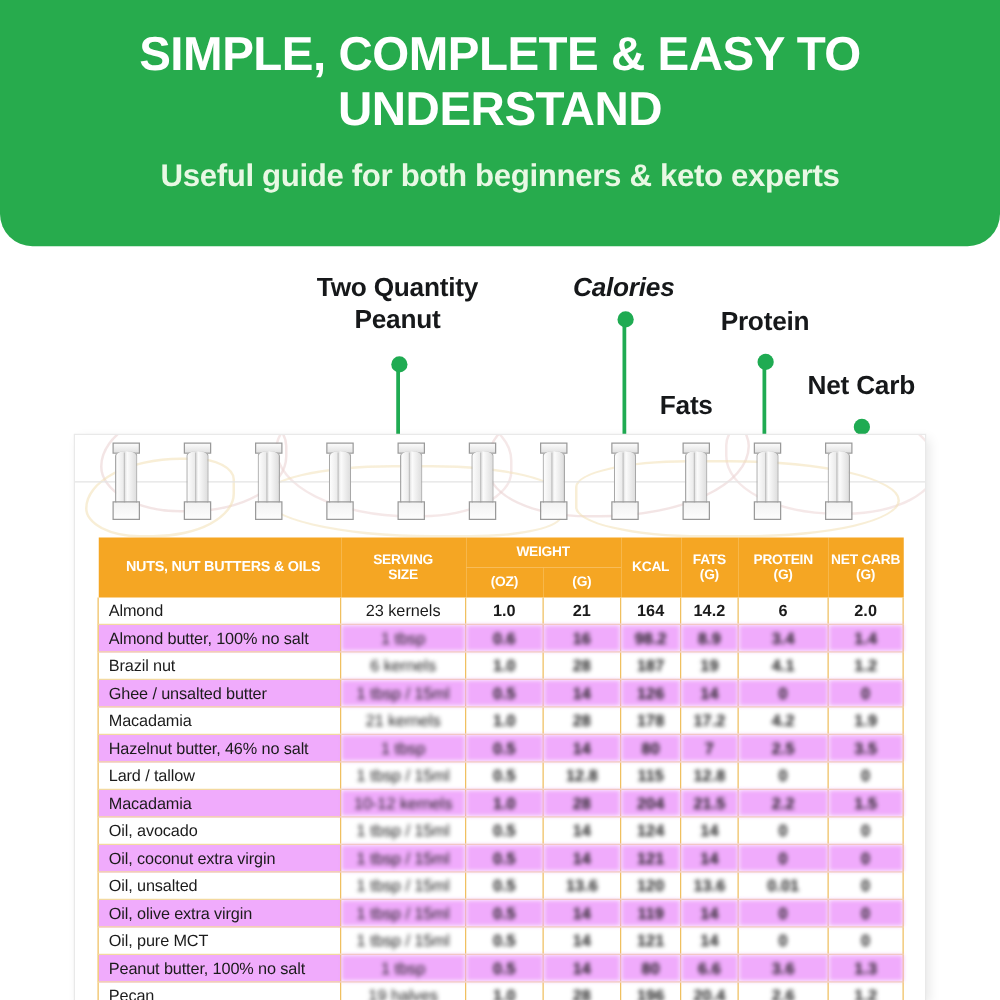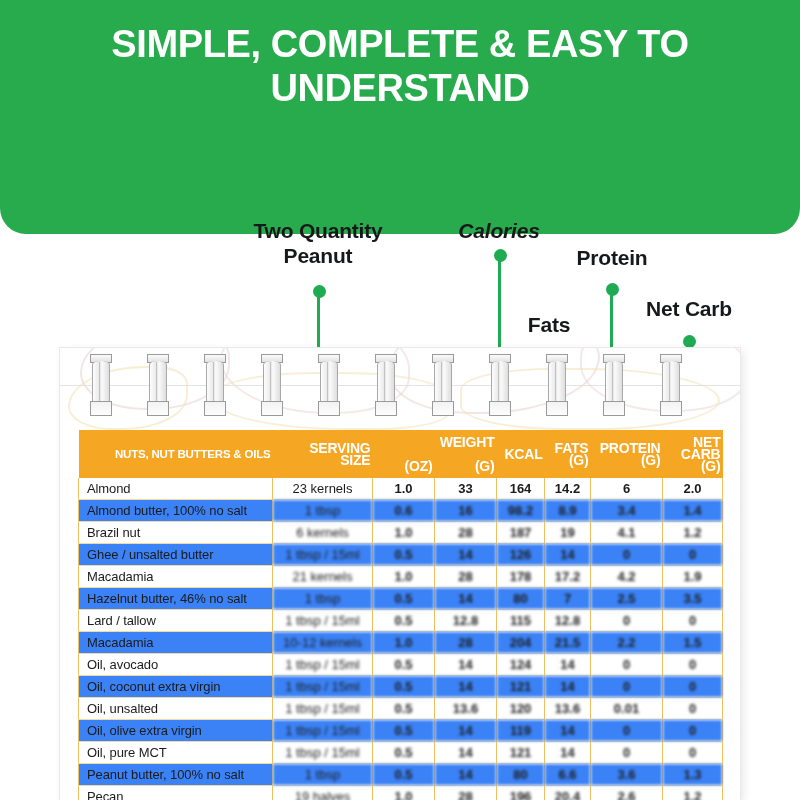--- a/index.html
+++ b/index.html
@@ -12,21 +12,21 @@
     overflow: hidden;
     position: relative;
   }
 
   
   #hero {
     position: absolute;
     left: 0;
     top: 0;
     width: 800px;
-    height: 234px;
+    height: 197px;
     background: #27ab4d;
     border-bottom-left-radius: 26px;
     border-bottom-right-radius: 26px;
     text-align: center;
     padding-top: 22px;
   }
   #hero-title {
     color: #ffffff;
     font-size: 38px;
     line-height: 44px;
@@ -139,62 +139,63 @@
     left: 18px;
     top: 82px;
     width: 644px;
     border-collapse: collapse;
     table-layout: fixed;
     font-family: "Liberation Sans", sans-serif;
   }
   #nut-table th {
     background: #f5a623;
     color: #ffffff;
-    font-size: 14px;
+    font-size: 11px;
     font-weight: bold;
     line-height: 12px;
     padding: 6px 2px;
-    text-align: right;
+    text-align: center;
     letter-spacing: -0.2px;
     text-transform: uppercase;
     border: none;
   }
   #nut-table th.food-head {
-    text-align: right;
+    text-align: center;
     padding-left: 8px;
     font-size: 11.5px;
   }
   #nut-table td {
     font-size: 13px;
     color: #1b1b1b;
     padding: 3px 2px;
     text-align: center;
     border-left: 1px solid #f0c060;
     border-bottom: 1px solid #f3d9a0;
     height: 21px;
   }
   #nut-table td.food {
     text-align: left;
     padding-left: 8px;
     border-left: 1px solid #f0c060;
     letter-spacing: -0.1px;
   }
-  #nut-table tr.alt td { background: #3b82f6; }
+  #nut-table tr.alt td { background: #f0abfc; }
   #nut-table tr td:last-child { border-right: 1px solid #f0c060; }
   
   .blurred { filter: blur(1.6px); color: #4a4a4a; font-weight: bold; }
   .blur-soft { filter: blur(1.5px); color: #8a7a55; }
   .sharp { font-weight: bold; }
   .serv { font-size: 12px; font-weight: normal; }
 </style>
 </head>
 <body>
 
 <div id="hero">
   <div id="hero-title">SIMPLE, COMPLETE &amp; EASY TO UNDERSTAND</div>
+  <div id="hero-sub">Useful guide for both beginners &amp; keto experts</div>
 </div>
 
 <div class="anno-label" style="left:238px; top:218px; width:160px;">Two Quantity
 Peanut</div>
 <div class="anno-line" style="left:317px; top:290px; height:124px;"></div>
 <div class="anno-dot" style="left:318px; top:285px;"></div>
 <div class="anno-dot" style="left:318px; top:409px;"></div>
 
 <div class="anno-label" style="left:438px; top:218px; width:122px;font-style:italic;">Calories</div>
 <div class="anno-line" style="left:498px; top:254px; height:160px;"></div>
@@ -331,21 +332,21 @@
       <tr>
         <th>(OZ)</th>
         <th>(G)</th>
       </tr>
     </thead>
     <tbody id="tbody">
         <tr>
           <td class="food">Almond</td>
           <td class="serv">23 kernels</td>
           <td class="sharp">1.0</td>
-          <td class="sharp">33</td>
+          <td class="sharp">21</td>
           <td class="sharp">164</td>
           <td class="sharp">14.2</td>
           <td class="sharp">6</td>
           <td class="sharp">2.0</td>
         </tr>
         <tr class="alt">
           <td class="food">Almond butter, 100% no salt</td>
           <td class="blur-soft serv">1 tbsp</td>
           <td class="blurred">0.6</td>
           <td class="blurred">16</td>

